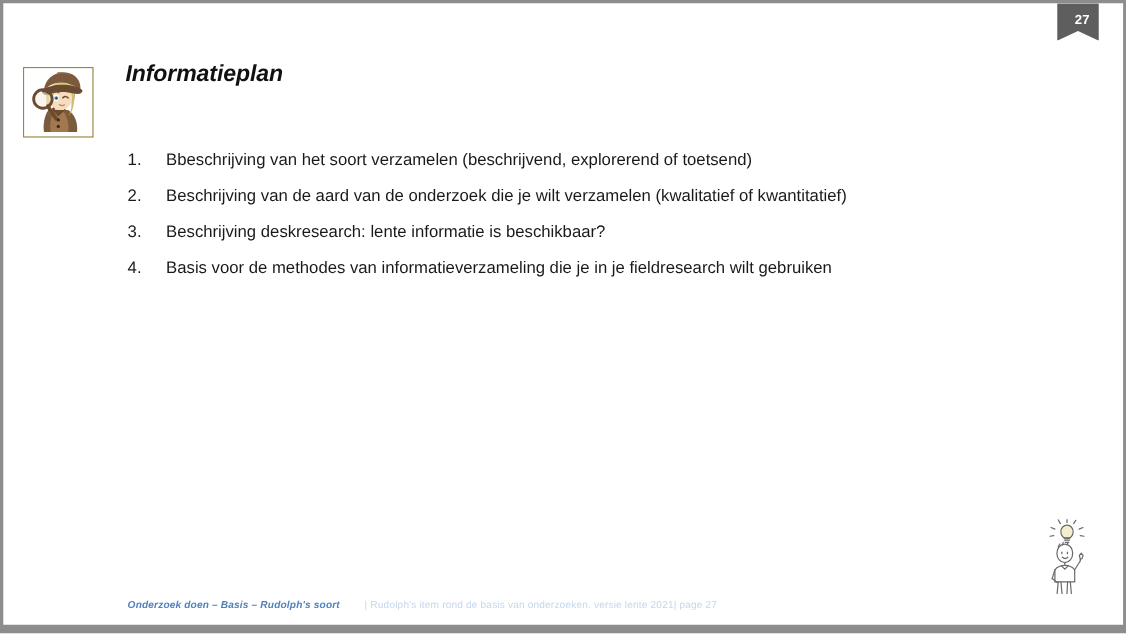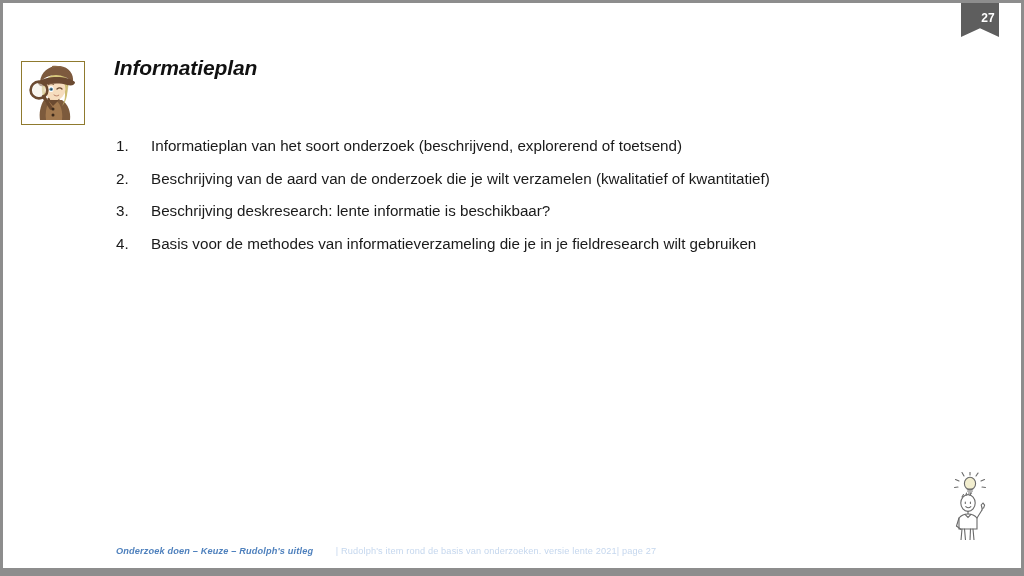--- a/index.html
+++ b/index.html
@@ -33,21 +33,20 @@
     top: 0px;
     right: 22px;
     width: 38px;
     height: 34px;
     background: #5e5e5e;
     -webkit-clip-path: polygon(0 0, 100% 0, 100% 100%, 50% 74%, 0 100%);
     clip-path: polygon(0 0, 100% 0, 100% 100%, 50% 74%, 0 100%);
     color: #ffffff;
     font-size: 12px;
     font-weight: bold;
-    text-align: center;
     line-height: 1;
     padding-top: 9px;
     box-sizing: border-box;
     letter-spacing: 0.2px;
     padding-left: 16px;
   }
 
   
   #header {
     position: absolute;
@@ -206,21 +205,21 @@
     </div>
 
     <div id="title-block">
       <div id="slide-title">Informatieplan</div>
     </div>
   </div>
 
   <ol id="body-list">
     <li class="list-item">
       <span class="list-marker">1.</span>
-      <span class="list-text">Informatieplan van het soort onderzoek (beschrijvend, explorerend of toetsend)</span>
+      <span class="list-text">Bbeschrijving van het soort verzamelen (beschrijvend, explorerend of toetsend)</span>
     </li>
     <li class="list-item">
       <span class="list-marker">2.</span>
       <span class="list-text">Beschrijving van de aard van de onderzoek die je wilt verzamelen (kwalitatief of kwantitatief)</span>
     </li>
     <li class="list-item">
       <span class="list-marker">3.</span>
       <span class="list-text">Beschrijving deskresearch: lente informatie is beschikbaar?</span>
     </li>
     <li class="list-item">
@@ -269,17 +268,17 @@
       <path d="M19.5 54 L24 57.5"></path>
 
       <path d="M25 57 L24 68"></path>
       <path d="M36 57 L37 68"></path>
       <path d="M27.5 57 L28.5 68"></path>
       <path d="M33.5 57 L33 68"></path>
     </svg>
   </div>
 
   <div id="footer">
-    <span id="footer-brand">Onderzoek doen – Keuze – Rudolph's uitleg</span>
+    <span id="footer-brand">Onderzoek doen – Basis – Rudolph's soort</span>
     <span id="footer-note">| Rudolph's item rond de basis van onderzoeken. versie lente 2021| page 27</span>
   </div>
 
 </div>
 
 </body></html>

